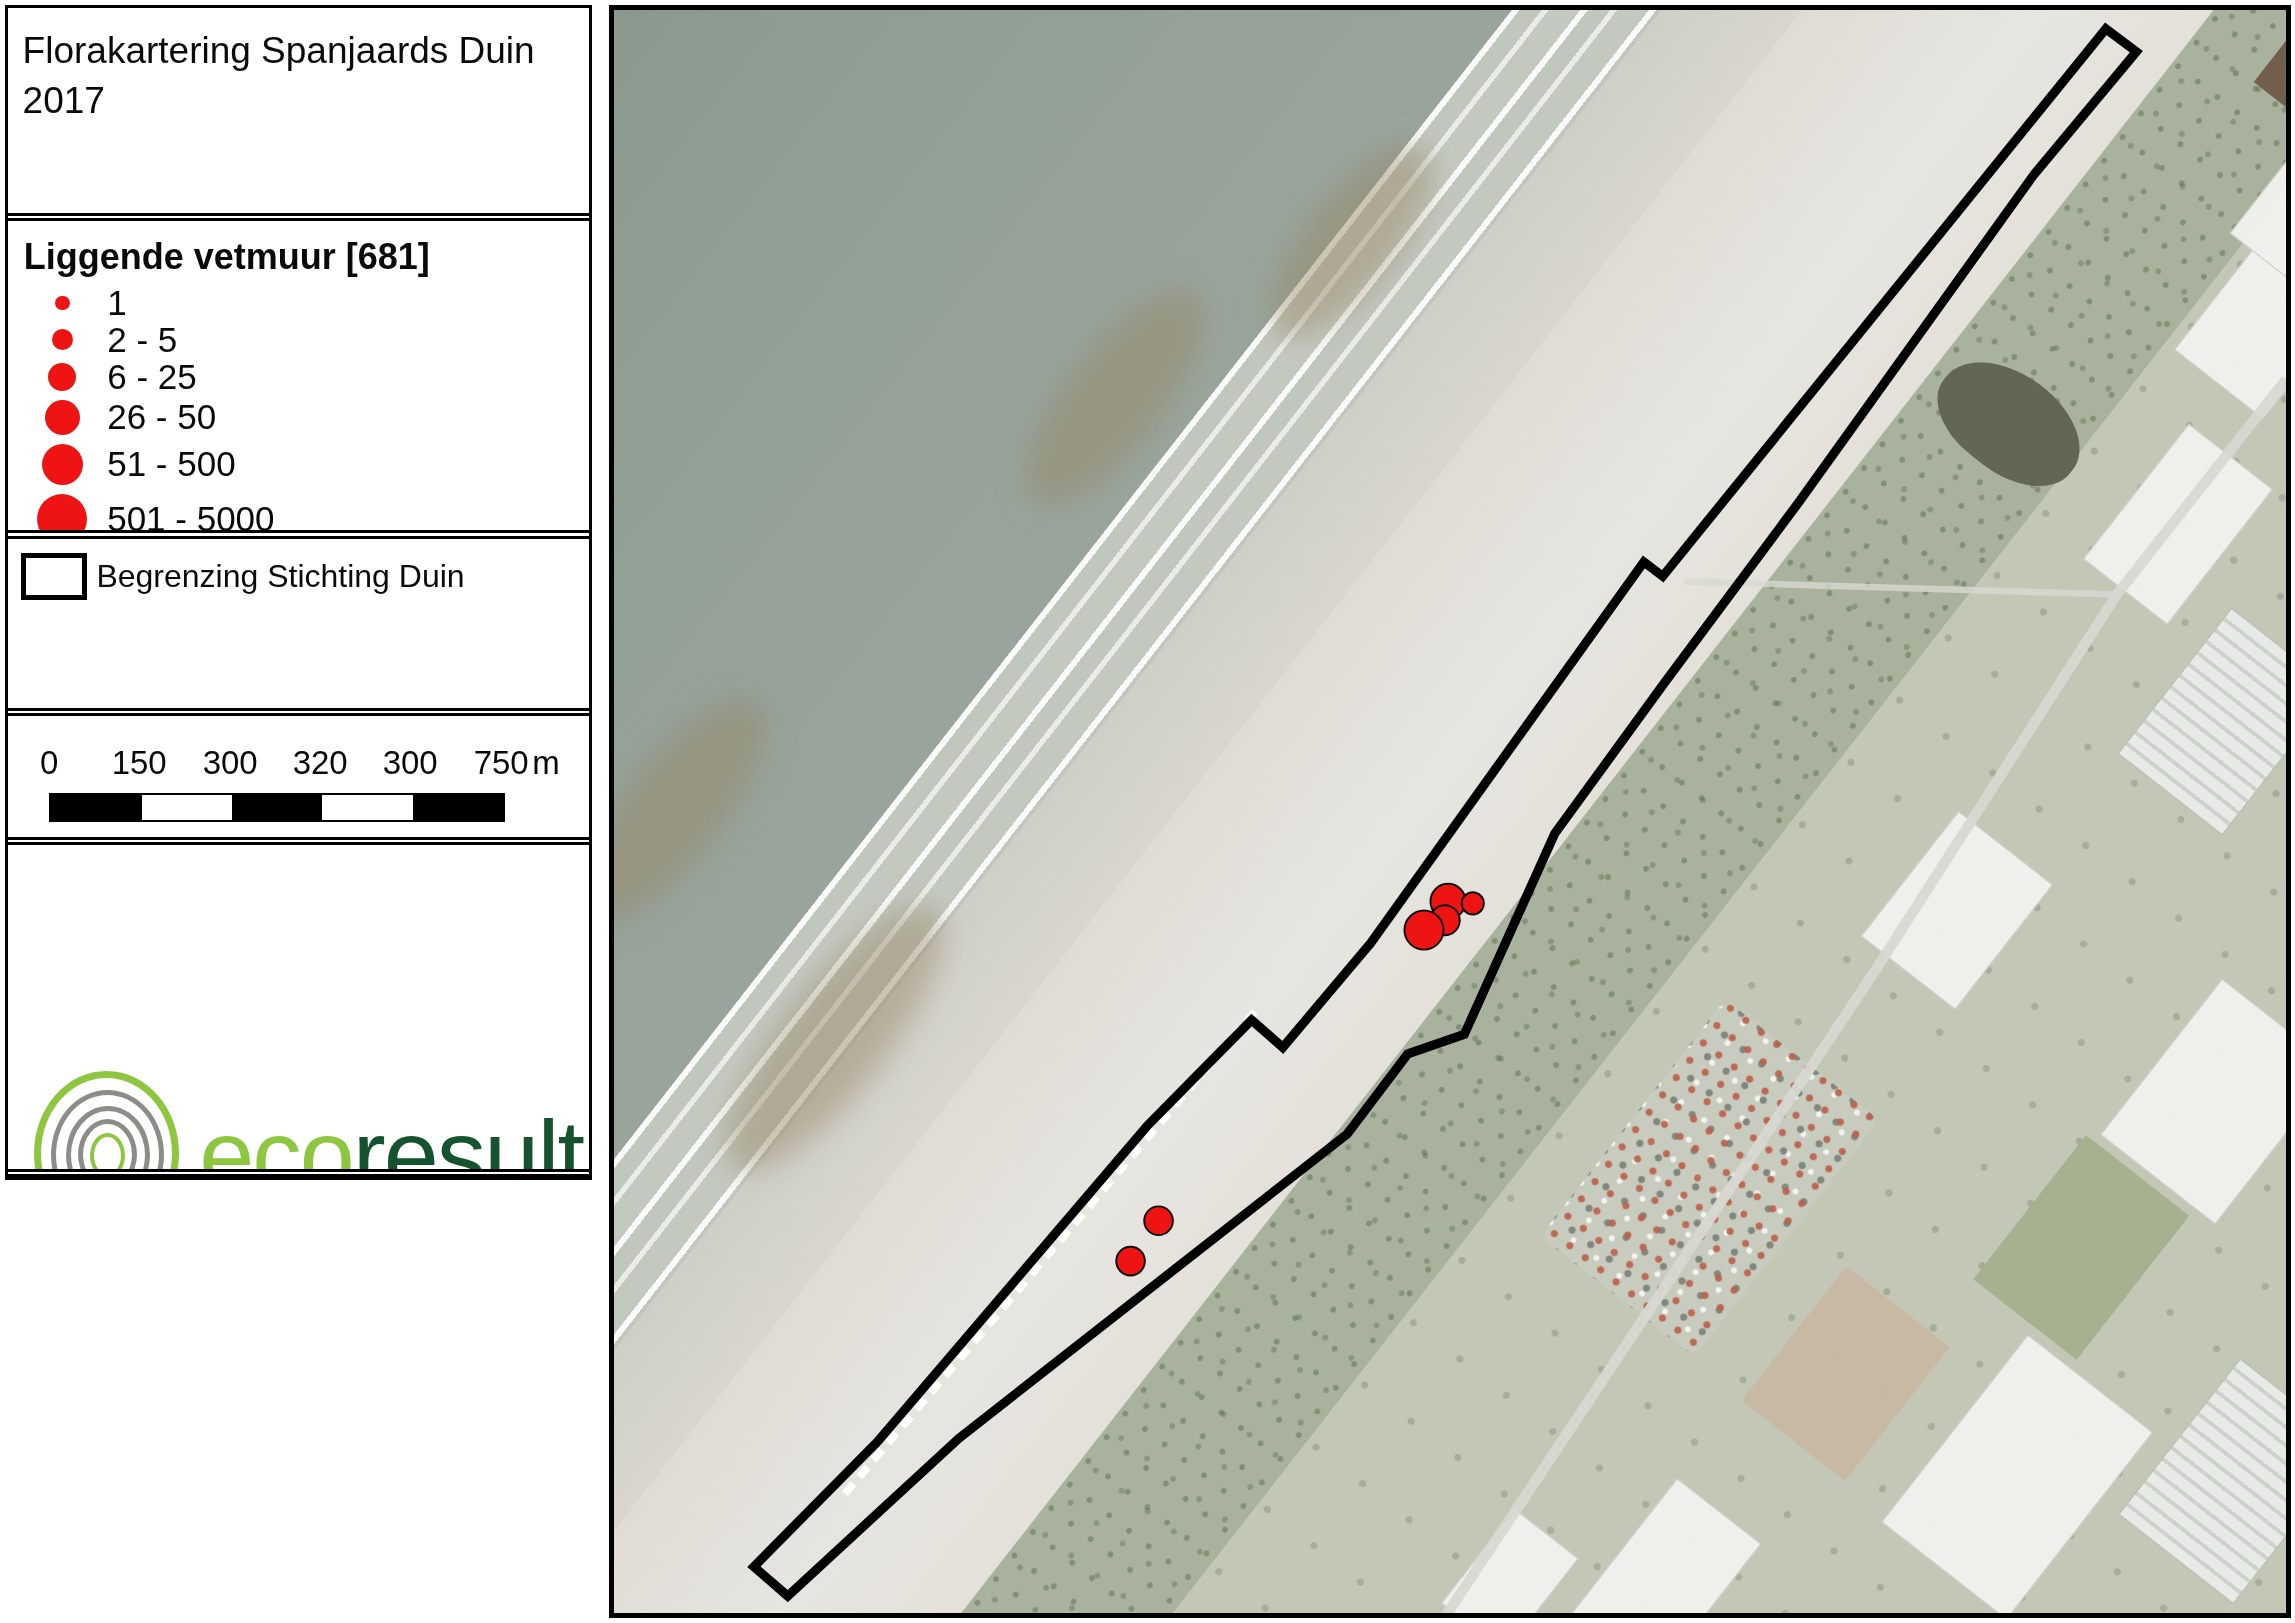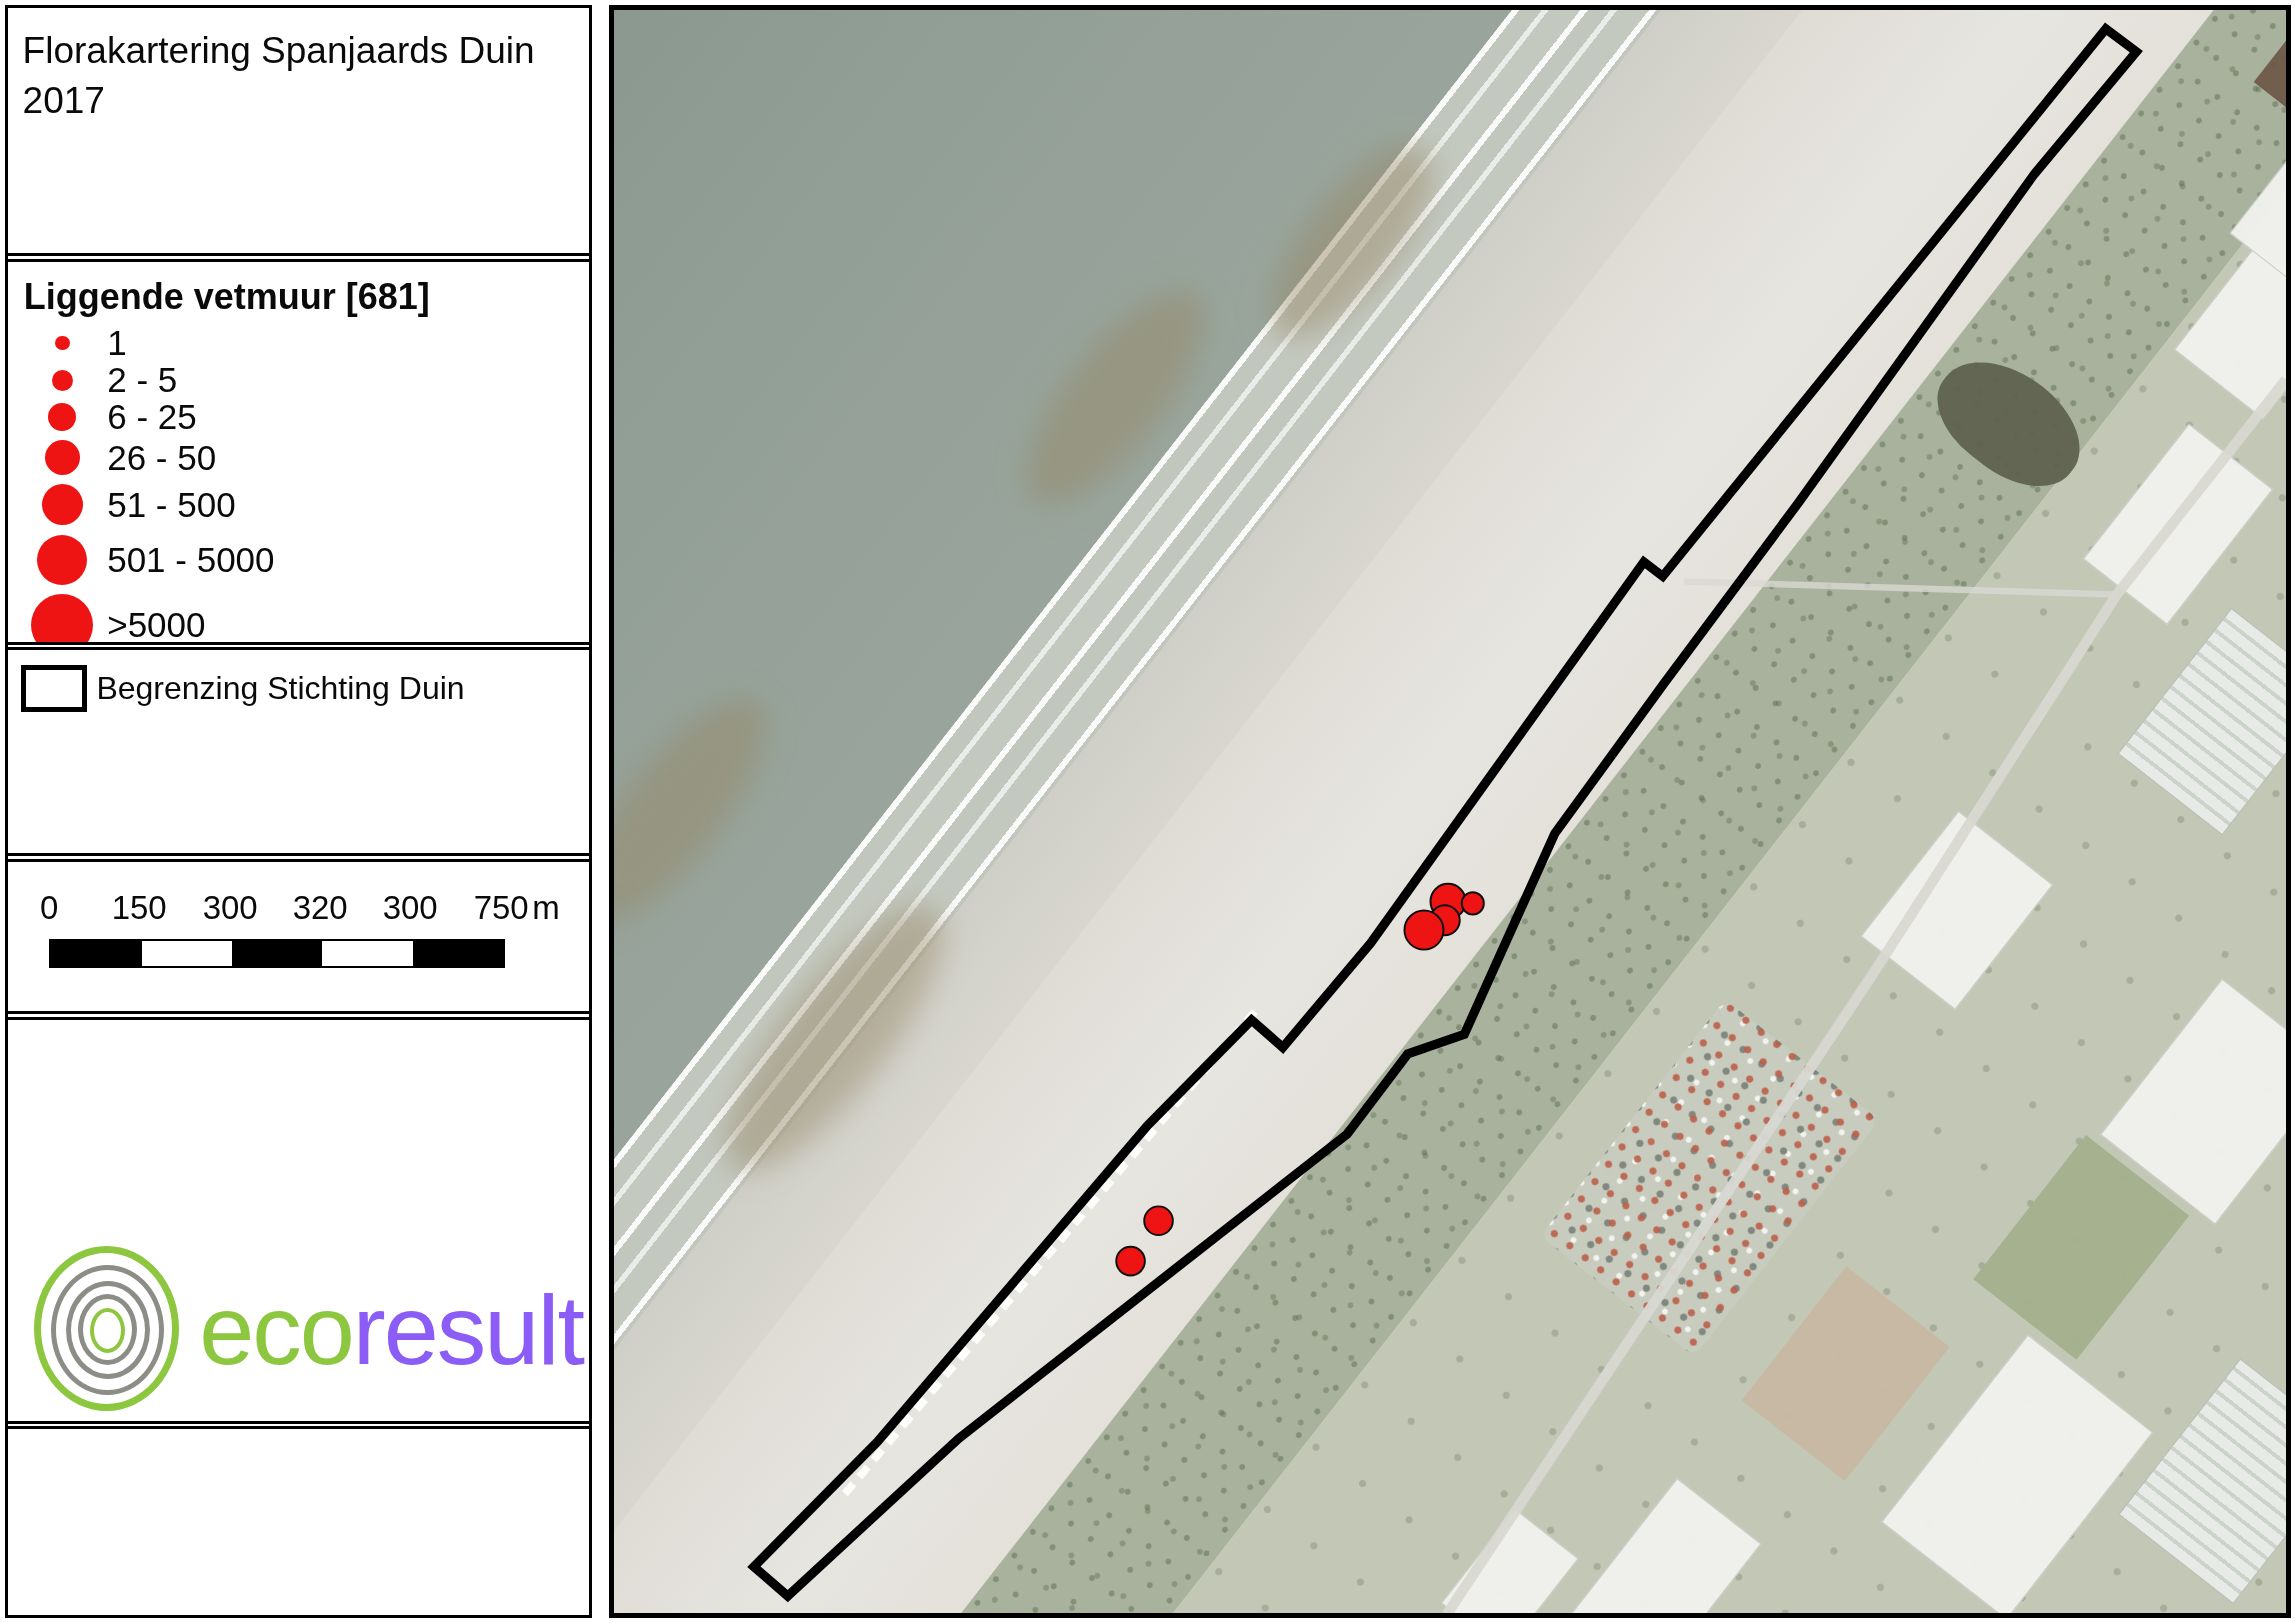--- a/index.html
+++ b/index.html
@@ -1,19 +1,19 @@
 <!DOCTYPE html>
 <html style="font-size:10.5px"><head>
 <meta charset="utf-8">
 <style>
   html,body{margin:0;padding:0;background:#fff;}
   .sheet{position:relative;width:2295px;height:1623px;background:#fff;font-family:"Liberation Sans",sans-serif;color:#0a0a0a;overflow:hidden;}
 
   
-  .panel{position:absolute;left:5.2px;top:5.2px;width:587px;height:1613px;border:3.9px solid #000;box-sizing:border-box;display:flex;flex-direction:column;background:#fff;}
+  .panel{position:absolute;left:5.2px;top:5.2px;width:587px;height:1175px;border:3.9px solid #000;box-sizing:border-box;display:flex;flex-direction:column;background:#fff;}
   .sec{position:relative;box-sizing:border-box;overflow:hidden;}
   .divider{height:2.6px;background:#fff;border-top:3.3px solid #000;border-bottom:3.3px solid #000;}
   .sec-title{height:245px;padding:18.3px 14.4px;}
   .title-text{font-size:37px;line-height:50px;white-space:pre-line;}
   .org-text{font-size:37px;line-height:50px;margin-top:43px;}
   .sec-legend{height:380px;padding:9.2px 0 0 13px;}
   .legend-title{font-size:36px;font-weight:bold;margin:5.2px 0 6.5px 2.6px;}
   .legend-row{position:relative;display:flex;align-items:center;}
   .legend-sym{position:absolute;border-radius:50%;}
   .legend-label{margin-left:86px;font-size:35px;}
@@ -150,21 +150,21 @@
 
     <div class="divider"></div>
 
     <div class="sec sec-logo">
       <div class="ring" id="ring1" style="left:26px;top:226px;width:145px;height:165px;border:7.2px solid #8dc63f;"></div>
       <div class="ring" id="ring2" style="left:43px;top:245px;width:113px;height:130px;border:5.9px solid #8d8d88;"></div>
       <div class="ring" id="ring3" style="left:58px;top:261px;width:84px;height:98px;border:5.9px solid #8d8d88;"></div>
       <div class="ring" id="ring4" style="left:70px;top:274px;width:59px;height:71px;border:5.2px solid #8d8d88;"></div>
       <div class="ring" id="ring5" style="left:82px;top:288px;width:35px;height:45px;border:4.6px solid #8dc63f;"></div>
       <div class="logo-word">
-        <span id="logo-eco" style="color: rgb(141, 198, 63);">eco</span><span id="logo-result" style="color: #8b5cf6;">result</span>
+        <span id="logo-eco" style="color: rgb(141, 198, 63);">eco</span><span id="logo-result" style="color: #14532d;">result</span>
       </div>
     </div>
 
     <div class="divider"></div>
     <div class="sec sec-empty"></div>
   </div>
 
   <div class="map">
     <div class="aerial">
       <div class="tilt">

